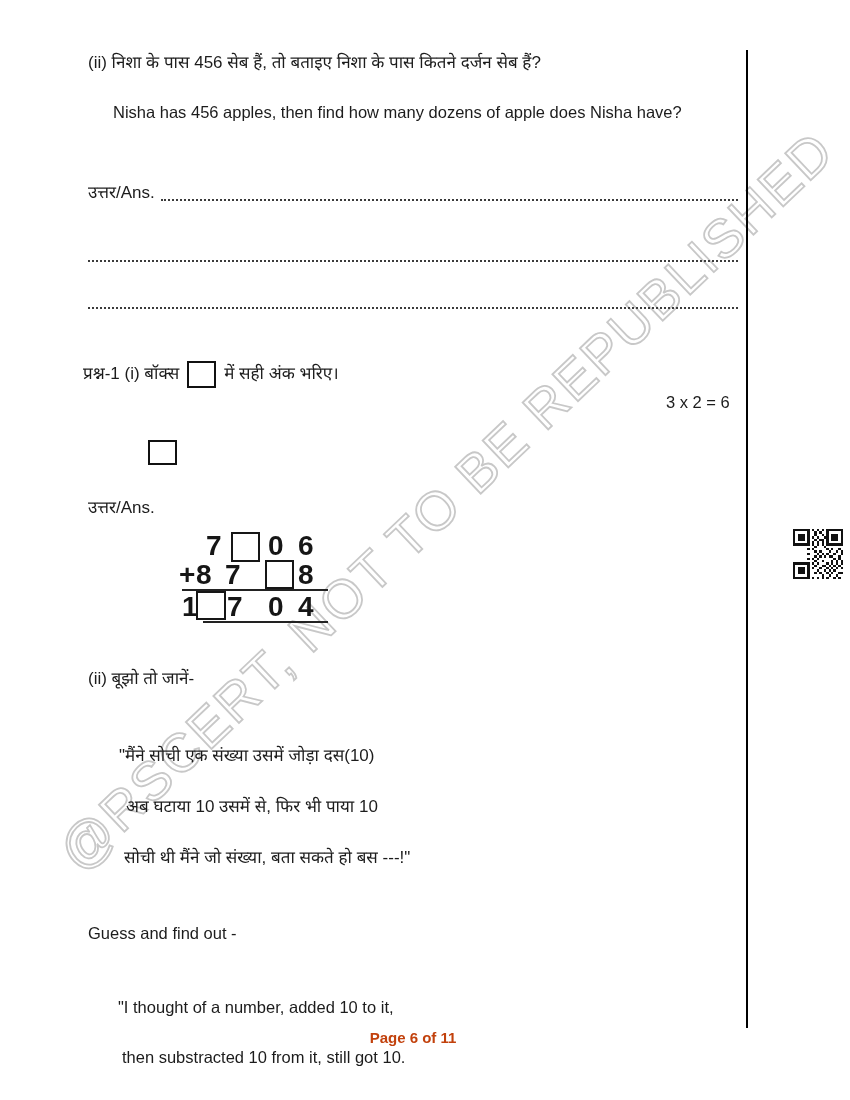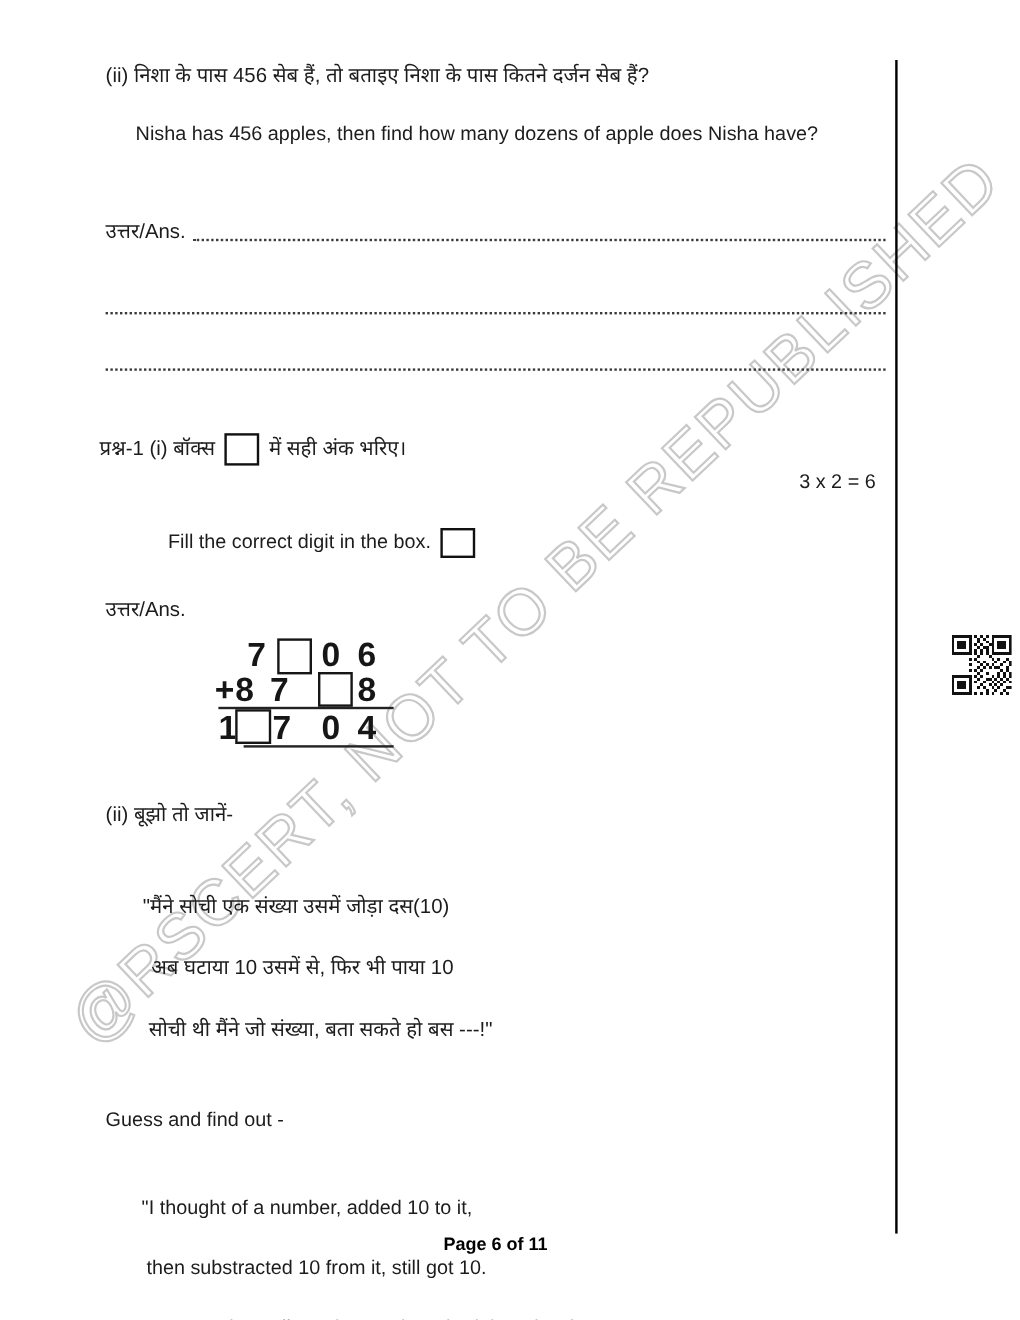--- a/index.html
+++ b/index.html
@@ -63,21 +63,21 @@
   .digit{
     position:absolute;
     font-size:28px;line-height:28px;font-weight:600;
     color:#161616;
     font-family:"Liberation Sans","DejaVu Sans",sans-serif;
   }
   .sumbox{position:absolute;border:2px solid #161616;background:#fff;}
   .sumline{position:absolute;height:2px;background:#222;}
   .footer{
     position:absolute;left:88px;top:1029px;width:650px;
-    text-align:center;font-size:15px;font-weight:bold;color:#000000;
+    text-align:center;font-size:15px;font-weight:bold;color:#c2410c;
   }
   .qr{position:absolute;left:793px;top:527px;width:50px;height:54px;z-index:2;}
 </style>
 </head>
 <body>
 
 <div class="page">
 
   <div class="watermark">@RSCERT, NOT TO BE REPUBLISHED</div>
 
@@ -103,21 +103,20 @@
   <div class="content abs dotline" style="left:88px;top:239px;"></div>
 
   <div class="content abs qrow" style="left:83px;top:289px;height:30px;">
     <span class="hi">प्रश्न-1 (i)  बॉक्स</span>
     <span class="box" style="width:25px;height:23px;margin:0 8px;"></span>
     <span class="hi">में सही अंक भरिए।</span>
   </div>
   <div class="content abs en" style="left:666px;top:291px;">3 x 2 = 6</div>
 
   <div class="content abs qrow" style="left:140px;top:316px;height:28px;">
-    <span class="en">Fill the correct digit in the box.</span>
     <span class="box" style="width:25px;height:21px;margin-left:8px;"></span>
   </div>
 
   <div class="content abs hi" style="left:88px;top:347px;">उत्तर/Ans.</div>
 
   <div class="content">
     <span class="digit" style="left:206px;top:360px;">7</span>
     <span class="sumbox" style="left:231px;top:360px;width:25px;height:26px;"></span>
     <span class="digit" style="left:268px;top:360px;">0</span>
     <span class="digit" style="left:298px;top:360px;">6</span>

